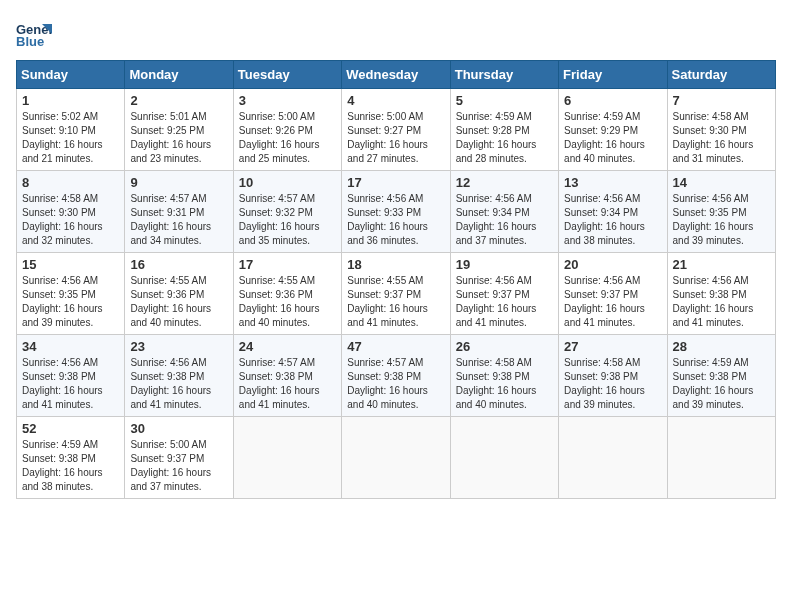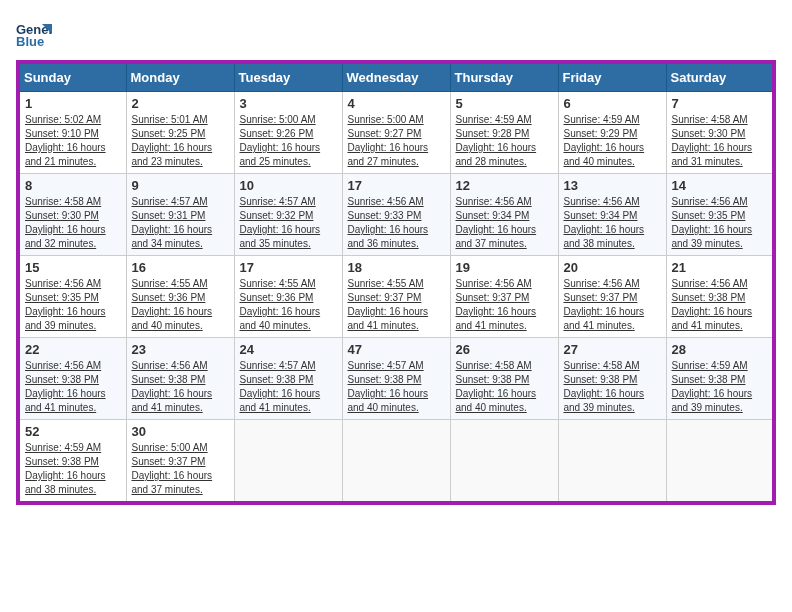--- a/index.html
+++ b/index.html
@@ -40,21 +40,21 @@
       color: #1a3a5c;
     }
     .location {
       font-size: 14px;
       color: #333;
       font-weight: bold;
     }
     .calendar {
       width: 100%;
       border-collapse: collapse;
-      border: 4px solid #a21caf;
+      border: 1px solid #a21caf;
       padding-left: 31px;
     }
     .calendar th {
       background: #2e6da4;
       color: #fff;
       font-size: 13px;
       font-weight: bold;
       padding: 6px 4px;
       text-align: left;
       border: 1px solid #1a5a8a;
@@ -73,21 +73,20 @@
       background: #f5f8fc;
     }
     .day-num {
       font-size: 13px;
       font-weight: bold;
       display: block;
       margin-bottom: 2px;
     }
     .cell-content {
       line-height: 1.4;
-      text-decoration: underline;
     }
     .empty-cell {
       background: #f9f9f9 !important;
     }
   </style>
 </head>
 <body>
 
 <div class="header">
   <div class="logo">
@@ -289,21 +288,21 @@
         <span class="day-num">21</span>
         <div class="cell-content">
           <div>Sunrise: 4:56 AM</div>
           <div>Sunset: 9:38 PM</div>
           <div>Daylight: 16 hours and 41 minutes.</div>
         </div>
       </td>
       </tr>
       <tr>
         <td>
-        <span class="day-num">22</span>
+        <span class="day-num">34</span>
         <div class="cell-content">
           <div>Sunrise: 4:56 AM</div>
           <div>Sunset: 9:38 PM</div>
           <div>Daylight: 16 hours and 41 minutes.</div>
         </div>
       </td>
         <td>
         <span class="day-num">23</span>
         <div class="cell-content">
           <div>Sunrise: 4:56 AM</div>

